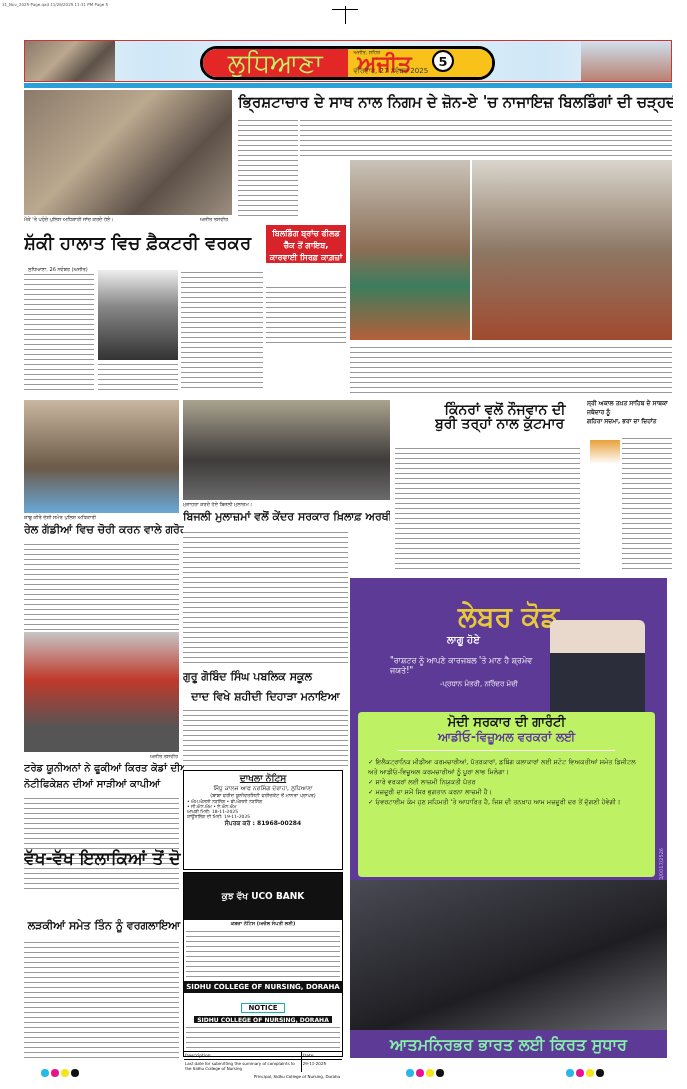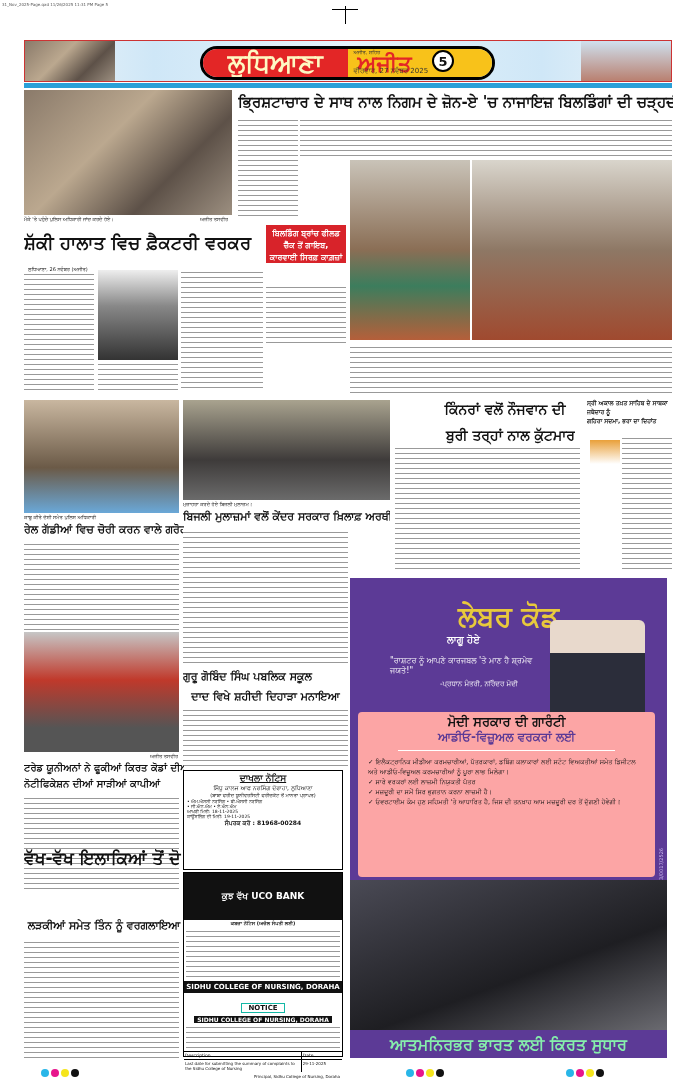--- a/index.html
+++ b/index.html
@@ -3,35 +3,35 @@
 <meta charset="utf-8">
 <style>
 *{box-sizing:border-box;margin:0;padding:0}
 body{width:687px;height:1089px;background:#fff;position:relative;overflow:hidden;font-family:"DejaVu Sans",sans-serif;color:#111}
 .abs{position:absolute}
 .slug{left:2px;top:2px;font-size:5px;color:#333}
 .crop{background:#000}
 .mast{left:24px;top:40px;width:648px;height:42px;border:1px solid #c33;background:linear-gradient(90deg,#eef4f8,#cfe7f7 20%,#e6f3fb 50%,#cfe7f7 80%,#eef4f8)}
 .mast-bar{left:24px;top:83px;width:648px;height:5px;background:#2aa0d8}
 .mast-pill{left:200px;top:46px;width:295px;height:34px;border-radius:17px;overflow:hidden;border:3px solid #000;display:flex}
-.pill-red{width:50%;background:#e32626;color:#fef9c3;font-weight:bold;font-size:26px;display:flex;align-items:center;justify-content:center}
+.pill-red{width:50%;background:#e32626;color:#bef264;font-weight:normal;font-size:26px;display:flex;align-items:center;justify-content:center}
 .pill-yel{width:50%;background:#f8c21a;position:relative}
 .pill-yel .t{position:absolute;left:10px;top:2px;font-size:22px;color:#e32626;font-weight:bold}
 .pill-yel .d{position:absolute;left:6px;bottom:2px;font-size:7px;color:#333}
 .pill-yel .s{position:absolute;left:6px;top:0;font-size:5px;color:#333}
 .pagenum{left:432px;top:50px;width:22px;height:22px;border-radius:50%;border:2px solid #000;background:#fff;font-weight:bold;font-size:13px;display:flex;align-items:center;justify-content:center}
 .photo{background:linear-gradient(135deg,#8a7a6a,#bba88f 40%,#5d5148 70%,#9c8f80)}
 .txt{font-size:4px;line-height:5px;color:#555;overflow:hidden}
 .lines{background:repeating-linear-gradient(#fff 0 2px,#999 2px 3px,#fff 3px 5px)}
 .head{font-weight:bold;color:#111;white-space:nowrap;overflow:hidden}
 .cap{font-size:5px;color:#222;white-space:nowrap;overflow:hidden}
 .redbox{background:#d8232a;color:#fff;font-weight:bold;font-size:8px;line-height:12px;text-align:center;padding:3px}
 .ad{left:350px;top:578px;width:317px;height:480px;background:#5c3a96}
 .ad-title{color:#e8c93c;font-weight:bold;font-size:28px;text-align:center}
-.ad-yellow{left:358px;top:712px;width:297px;height:165px;background:#fca5a5;border-radius:4px}
+.ad-yellow{left:358px;top:712px;width:297px;height:165px;background:#bef264;border-radius:4px}
 .ad-foot{left:350px;top:1030px;width:317px;height:28px;background:#5c3a96;color:#86efac;font-weight:bold;font-size:16px;display:flex;align-items:center;justify-content:center}
 .notice{left:183px;top:770px;width:160px;height:100px;border:1px solid #000;background:#fff}
 .uco{left:183px;top:872px;width:160px;height:185px;border:1px solid #000;background:#fff}
 .blackbar{background:#111;color:#fff;font-weight:bold;text-align:center}
 .dots span{display:inline-block;width:8px;height:8px;border-radius:50%;margin:0 1px}
 </style>
 </head>
 <body>
 
 <div class="abs crop" style="left:345px;top:6px;width:1px;height:18px"></div>
@@ -81,21 +81,21 @@
 <div class="abs photo" style="left:183px;top:400px;width:207px;height:100px;background:linear-gradient(#a9a38f,#3e3b3a 60%,#6b6b6b)"></div>
 <div class="abs cap" style="left:183px;top:501px;width:207px">ਮੁਜ਼ਾਹਰਾ ਕਰਦੇ ਹੋਏ ਬਿਜਲੀ ਮੁਲਾਜ਼ਮ।</div>
 <div class="abs head" style="left:183px;top:508px;width:207px;font-size:11px;line-height:18px">ਬਿਜਲੀ ਮੁਲਾਜ਼ਮਾਂ ਵਲੋਂ ਕੇਂਦਰ ਸਰਕਾਰ ਖ਼ਿਲਾਫ਼ ਅਰਥੀ ਫੂਕ ਮੁਜ਼ਾਹਰਾ</div>
 <div class="abs lines" style="left:183px;top:530px;width:165px;height:135px"></div>
 
 <div class="abs head" style="left:183px;top:668px;width:165px;font-size:11px;line-height:18px;text-align:left">ਗੁਰੂ ਗੋਬਿੰਦ ਸਿੰਘ ਪਬਲਿਕ ਸਕੂਲ</div>
 <div class="abs head" style="left:183px;top:688px;width:165px;font-size:11px;line-height:18px;text-align:center">ਦਾਦ ਵਿਖੇ ਸ਼ਹੀਦੀ ਦਿਹਾੜਾ ਮਨਾਇਆ</div>
 <div class="abs lines" style="left:183px;top:708px;width:165px;height:58px"></div>
 
 <div class="abs head" style="left:435px;top:398px;width:140px;font-size:14px;line-height:22px;text-align:center">ਕਿੰਨਰਾਂ ਵਲੋਂ ਨੌਜਵਾਨ ਦੀ</div>
-<div class="abs head" style="left:435px;top:424px;width:140px;font-size:14px;line-height:22px;text-align:right">ਬੁਰੀ ਤਰ੍ਹਾਂ ਨਾਲ ਕੁੱਟਮਾਰ</div>
+<div class="abs head" style="left:435px;top:412px;width:140px;font-size:14px;line-height:22px;text-align:left">ਬੁਰੀ ਤਰ੍ਹਾਂ ਨਾਲ ਕੁੱਟਮਾਰ</div>
 <div class="abs lines" style="left:395px;top:446px;width:185px;height:125px"></div>
 
 <div class="abs head" style="left:587px;top:398px;width:85px;font-size:6px;line-height:9px;white-space:normal">ਸ੍ਰੀ ਅਕਾਲ ਤਖ਼ਤ ਸਾਹਿਬ ਦੇ ਸਾਬਕਾ ਜਥੇਦਾਰ ਨੂੰ</div>
 <div class="abs head" style="left:587px;top:416px;width:85px;font-size:6px;line-height:9px;white-space:normal">ਗਹਿਰਾ ਸਦਮਾ, ਭਰਾ ਦਾ ਦਿਹਾਂਤ</div>
 <div class="abs photo" style="left:590px;top:440px;width:30px;height:40px;background:linear-gradient(#e9a03a,#fff 60%)"></div>
 <div class="abs lines" style="left:622px;top:436px;width:50px;height:135px"></div>
 
 <div class="abs photo" style="left:24px;top:632px;width:155px;height:120px;background:linear-gradient(#c6c6c6,#c0392b 40%,#555 80%)"></div>
 <div class="abs cap" style="left:150px;top:753px">ਅਜੀਤ ਤਸਵੀਰ</div>
 <div class="abs head" style="left:24px;top:760px;width:160px;font-size:10px;line-height:16px;text-align:center">ਟਰੇਡ ਯੂਨੀਅਨਾਂ ਨੇ ਫੂਕੀਆਂ ਕਿਰਤ ਕੋਡਾਂ ਦੀਆਂ</div>

